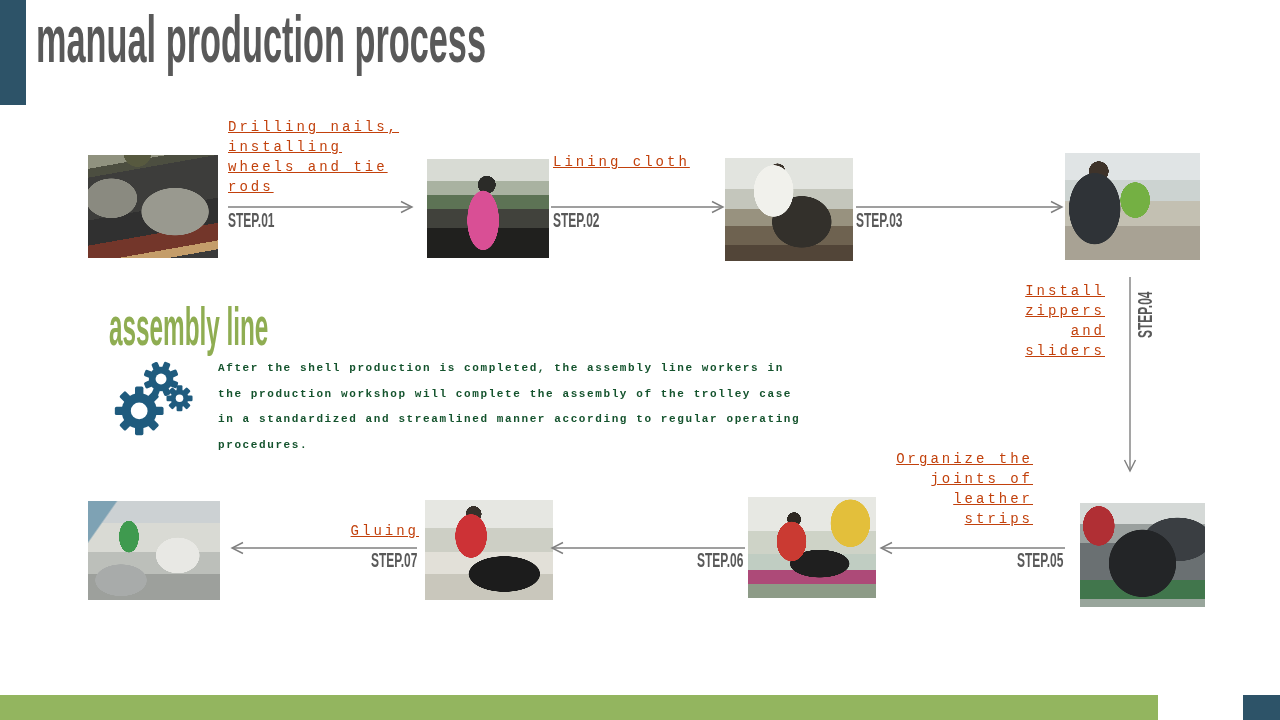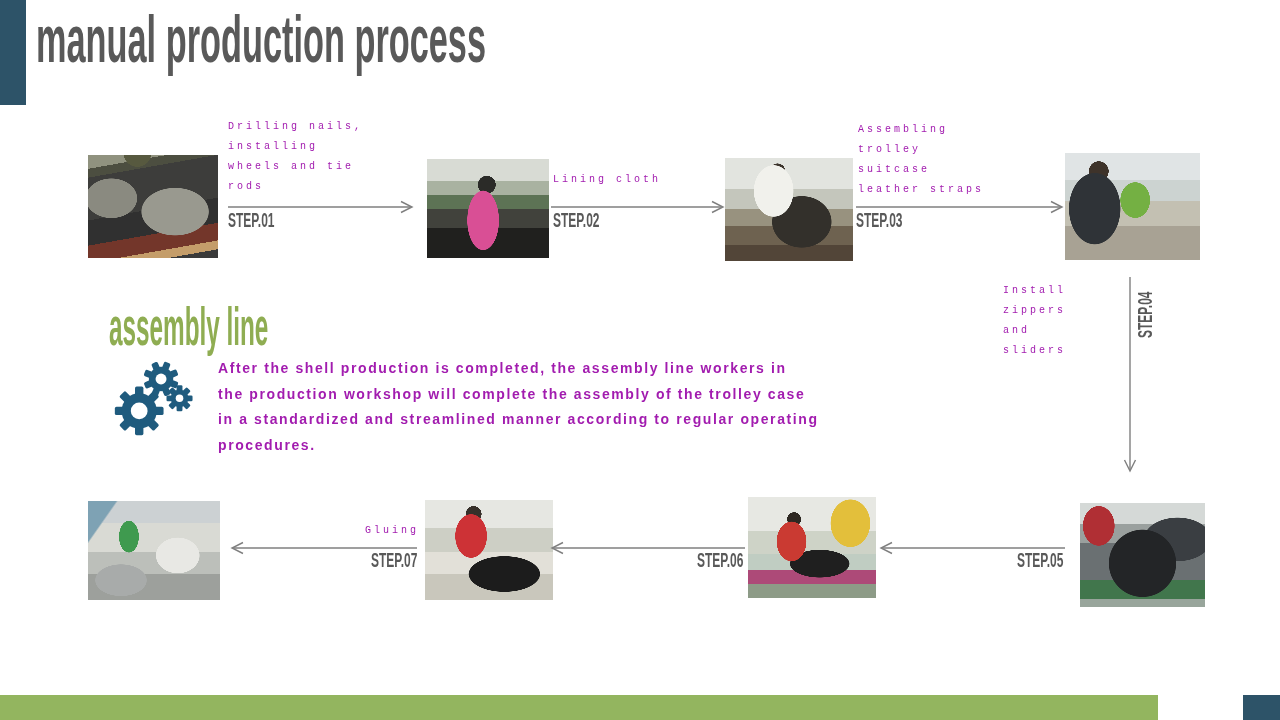--- a/index.html
+++ b/index.html
@@ -11,28 +11,28 @@
   .footer-green{position:absolute;left:0;top:695px;width:1158px;height:25px;background:#93B55F;}
   .footer-blue{position:absolute;left:1243px;top:695px;width:37px;height:25px;background:#2D5368;}
 
   
   .title{position:absolute;left:36px;top:6px;font-size:66px;line-height:1;font-weight:bold;color:#595959;
          white-space:nowrap;transform:scaleX(0.52);transform-origin:left top;}
   .section-heading{position:absolute;left:109px;top:299px;font-size:54px;line-height:1;font-weight:bold;color:#8FAD52;
          white-space:nowrap;transform:scaleX(0.45);transform-origin:left top;}
 
   
-  .para{position:absolute;left:218px;top:356px;width:830px;font-family:Liberation Sans, sans-serif;
-        font-size:14px;line-height:25.7px;letter-spacing:1.6px;font-weight:bold;color:#a21caf;white-space:pre-line;}
-
-  
-  .lbl{position:absolute;font-family:"Liberation Mono","DejaVu Sans Mono",monospace;font-size:10px;line-height:20px;
-       letter-spacing:3px;color:#a21caf;white-space:pre-line;}
+  .para{position:absolute;left:218px;top:356px;width:830px;font-family:Liberation Mono, monospace;
+        font-size:11px;line-height:25.7px;letter-spacing:1.6px;font-weight:bold;color:#14532d;white-space:pre-line;}
+
+  
+  .lbl{position:absolute;font-family:"Liberation Mono","DejaVu Sans Mono",monospace;font-size:14px;line-height:20px;
+       letter-spacing:3px;color:#c2410c;white-space:pre-line;text-decoration:underline;}
   .lbl.right{text-align:right;}
-  .lbl.center{text-align:left;}
+  .lbl.center{text-align:right;}
 
   
   .sid{position:absolute;font-size:20px;line-height:18px;font-weight:bold;color:#595959;white-space:nowrap;
        transform:scaleX(0.6);transform-origin:left top;}
   .sid.right{transform-origin:right top;text-align:right;}
   .sid-vert{position:absolute;left:1136px;top:338px;font-size:20px;line-height:18px;font-weight:bold;color:#595959;
        white-space:nowrap;transform:rotate(-90deg) scaleX(0.6);transform-origin:left top;}
 
   
   .arrow{position:absolute;overflow:visible;}
@@ -149,30 +149,30 @@
 
   <div class="photo p5"></div>
   <div class="photo p6"></div>
   <div class="photo p7"></div>
   <div class="photo p8"></div>
 
   <div class="lbl" style="left:228px;top:117px;">Drilling nails,
 installing
 wheels and tie
 rods</div>
-  <div class="lbl" style="left:553px;top:152px;margin-top:18px;">Lining cloth</div>
-  <div class="lbl" style="left:858px;top:120px;">Assembling
-trolley
-suitcase
-leather straps</div>
+  <div class="lbl" style="left:553px;top:152px;">Lining cloth</div>
   <div class="lbl center" style="left:1003px;top:281px;width:102px;">Install
 zippers
 and
 sliders</div>
 
+  <div class="lbl right" style="right:247px;top:449px;">Organize the
+joints of
+leather
+strips</div>
   <div class="lbl right" style="right:861px;top:521px;">Gluing</div>
 
   <svg class="arrow" style="left:228px;top:200px;" width="186" height="14">
     <line x1="0" y1="7" x2="183" y2="7"></line>
       <polyline points="173,1.5 184,7 173,12.5"></polyline>
   </svg>
   <svg class="arrow" style="left:551px;top:200px;" width="174" height="14">
     <line x1="0" y1="7" x2="171" y2="7"></line>
       <polyline points="161,1.5 172,7 161,12.5"></polyline>
   </svg>

